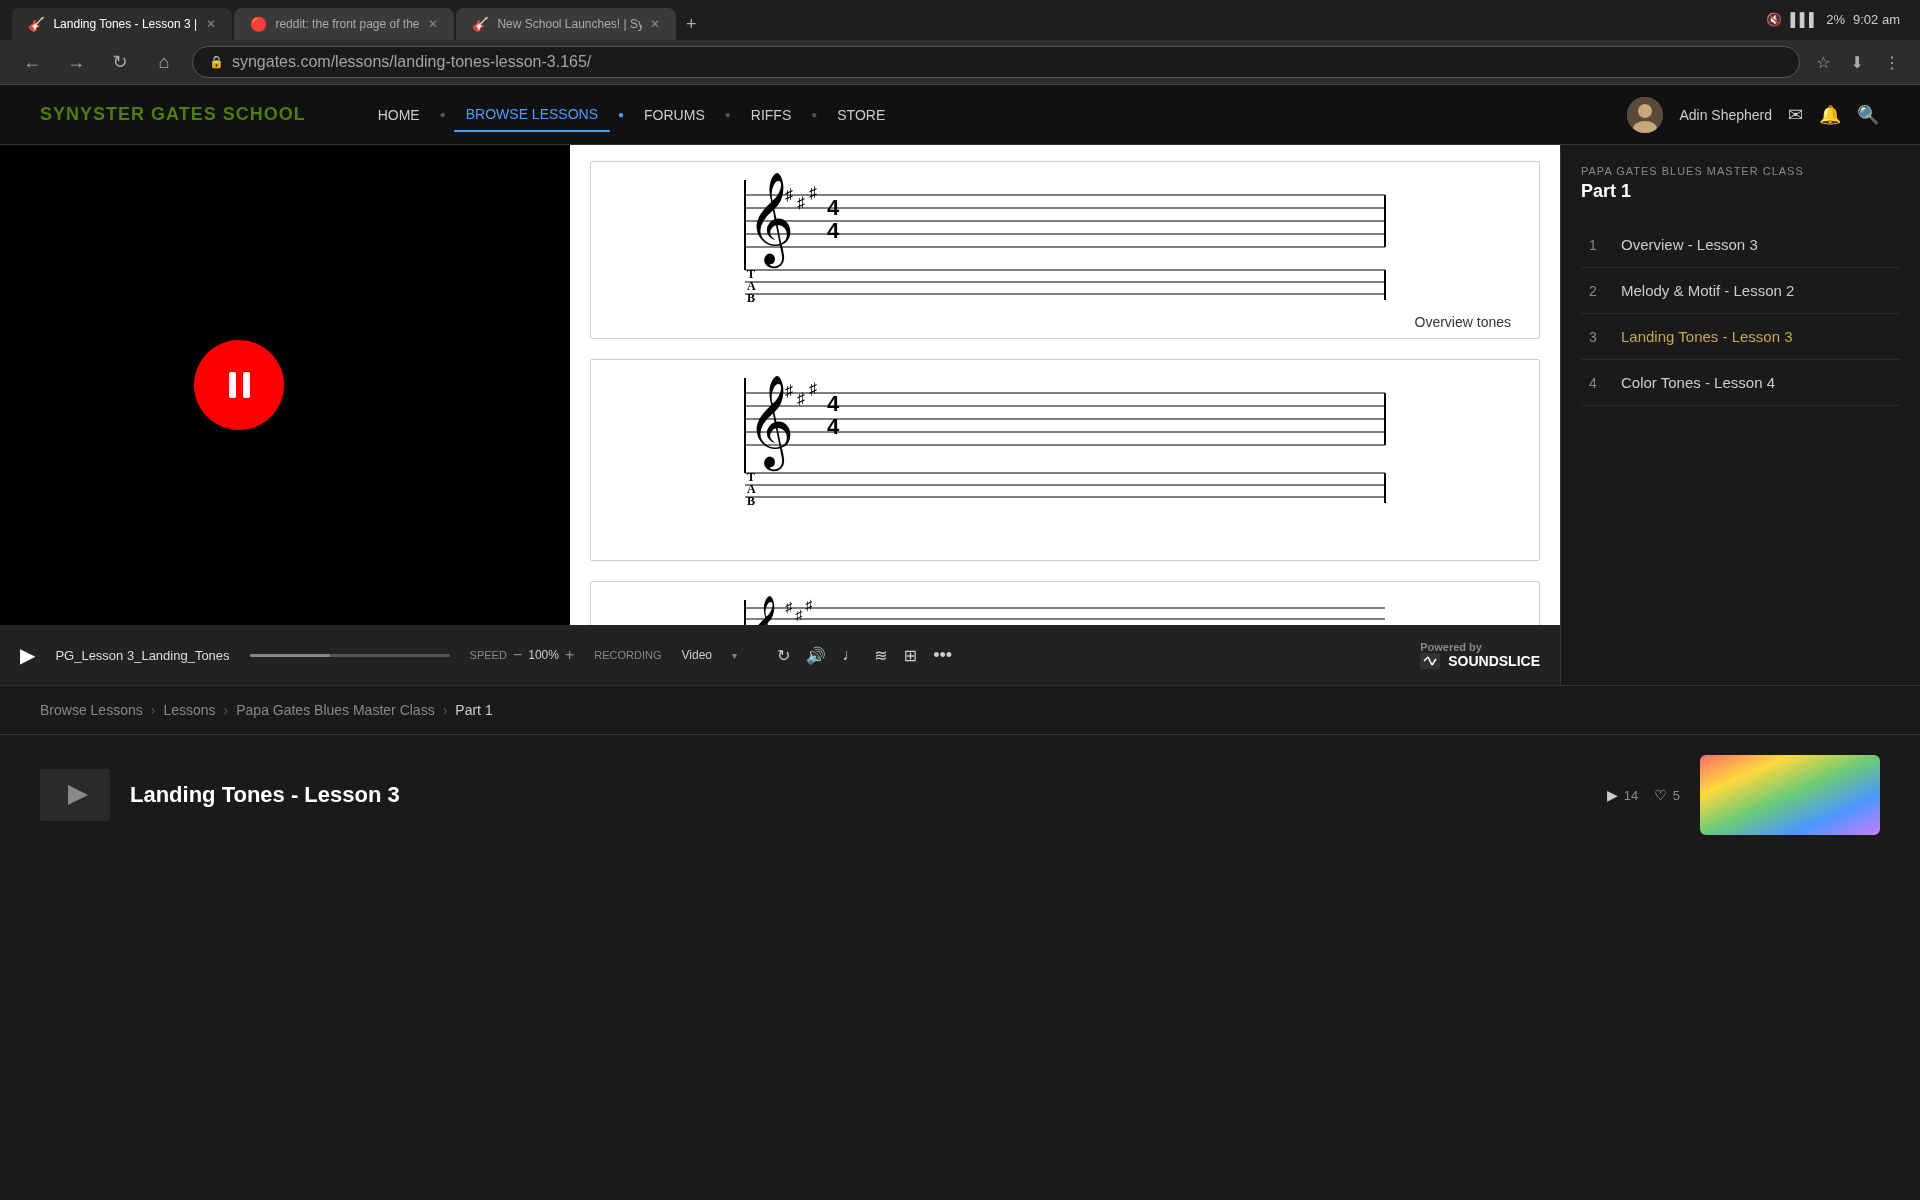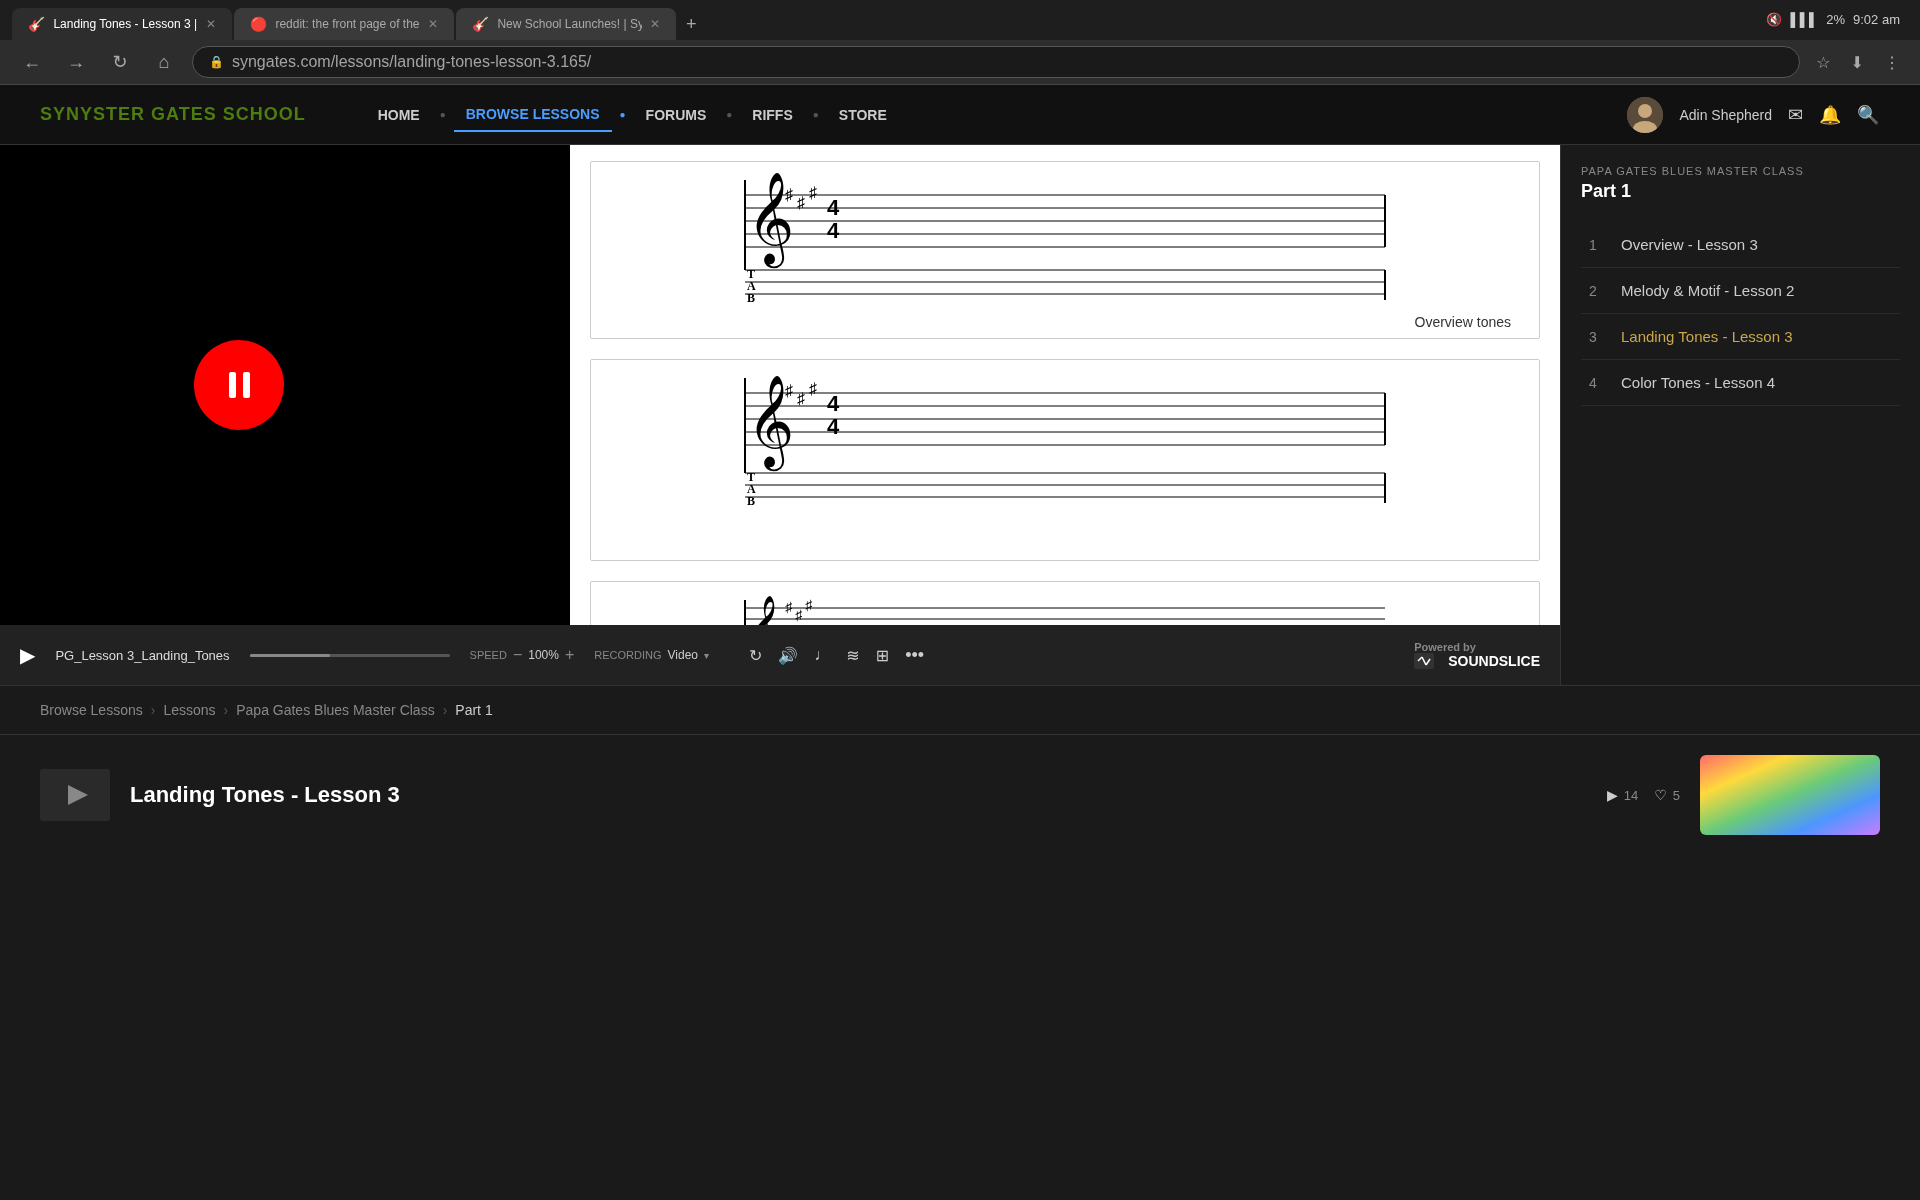--- a/index.html
+++ b/index.html
@@ -17,41 +17,41 @@
     .nav-btn { background: none; border: none; color: #aaa; font-size: 18px; cursor: pointer; width: 32px; height: 32px; display: flex; align-items: center; justify-content: center; border-radius: 50%; }
     .home-btn { color: #aaa; }
     .address-bar { flex: 1; background: #1a1a1a; border: 1px solid #555; border-radius: 20px; padding: 6px 16px; color: #fff; font-size: 14px; display: flex; align-items: center; gap: 8px; }
     .address-bar .lock-icon { color: #aaa; font-size: 12px; }
     .address-text { color: #a3a3a3; font-size: 16px; }
     .browser-action-btn { background: none; border: none; color: #aaa; font-size: 16px; cursor: pointer; padding: 4px; }
 
     
     .site-header { background: #111; padding: 0 40px; display: flex; align-items: center; height: 60px; border-bottom: 1px solid #333; }
     .site-logo { font-size: 18px; font-weight: bold; color: #4d7c0f; letter-spacing: 1px; margin-right: 60px; white-space: nowrap; }
-    .site-nav { display: flex; align-items: center; gap: 8px; flex: 1; font-weight: bold; }
+    .site-nav { display: flex; align-items: center; gap: 8px; flex: 1; }
     .nav-item { color: #ccc; font-size: 14px; padding: 8px 12px; cursor: pointer; display: flex; align-items: center; gap: 4px; text-decoration: none; }
     .nav-item.active { color: #4a9eff; border-bottom: 2px solid #4a9eff; }
     .user-area { display: flex; align-items: center; gap: 16px; margin-left: auto; }
     .user-avatar { width: 36px; height: 36px; border-radius: 50%; background: #666; overflow: hidden; display: flex; align-items: center; justify-content: center; }
     .user-name { font-size: 14px; color: #ccc; }
     .header-icon { color: #ccc; font-size: 18px; cursor: pointer; }
 
     
     .lesson-area { flex: 1; display: flex; flex-direction: column; }
     .video-player { width: 570px; height: 480px; background: #000; position: relative; flex-shrink: 0; }
 
     
     .soundslice-player { background: #222; padding: 10px 20px; display: flex; align-items: center; gap: 20px; height: 60px; flex-shrink: 0; }
     .play-btn-small { background: none; border: none; color: #fff; font-size: 20px; cursor: pointer; }
     .track-name { color: #ddd; font-size: 13px; min-width: 160px; }
     .progress-bar { flex: 0 0 200px; height: 3px; background: #555; border-radius: 2px; }
     .progress-fill { height: 100%; width: 40%; background: #888; border-radius: 2px; }
     .speed-control { display: flex; align-items: center; gap: 6px; color: #ccc; font-size: 12px; }
     .speed-label { color: #888; font-size: 11px; }
-    .recording-control { display: flex; align-items: center; gap: 6px; color: #ccc; font-size: 12px; }
+    .recording-control { display: flex; align-items: center; gap: 20px; color: #ccc; font-size: 12px; }
     .recording-label { color: #888; font-size: 11px; }
     .player-icons { display: flex; gap: 16px; align-items: center; margin-left: 20px; }
     .player-icon { color: #ccc; font-size: 16px; cursor: pointer; }
     .soundslice-brand { display: flex; align-items: center; gap: 6px; margin-left: auto; }
     .powered-by { color: #888; font-size: 11px; font-weight: bold; }
     .soundslice-logo { color: #fff; font-size: 14px; font-weight: bold; }
 
     
     .sidebar { width: 360px; background: #1a1a1a; padding: 20px; border-left: 1px solid #333; overflow-y: auto; }
     .sidebar-course-label { color: #888; font-size: 11px; text-transform: uppercase; letter-spacing: 1px; margin-bottom: 4px; }
@@ -301,21 +301,21 @@
         <span class="player-icon" title="Loop">↻</span>
         <span class="player-icon" title="Volume">🔊</span>
         <span class="player-icon" title="Metronome">♩</span>
         <span class="player-icon" title="Waveform">≋</span>
         <span class="player-icon" title="Grid">⊞</span>
         <span class="player-icon more-btn">•••</span>
       </div>
       <div class="soundslice-brand">
         <div>
           <div class="powered-by">Powered by</div>
-          <div style="display:flex; align-items:flex-start; gap:14px;">
+          <div style="display:flex; align-items:flex-start; gap:8px;">
             <svg width="20" height="16" viewBox="0 0 20 16">
               <rect width="20" height="16" rx="2" fill="#333"></rect>
               <line x1="4" y1="8" x2="8" y2="4" stroke="#fff" stroke-width="1.5"></line>
               <line x1="8" y1="4" x2="12" y2="12" stroke="#fff" stroke-width="1.5"></line>
               <line x1="12" y1="12" x2="16" y2="6" stroke="#fff" stroke-width="1.5"></line>
             </svg>
             <span class="soundslice-logo">SOUNDSLICE</span>
           </div>
         </div>
       </div>

